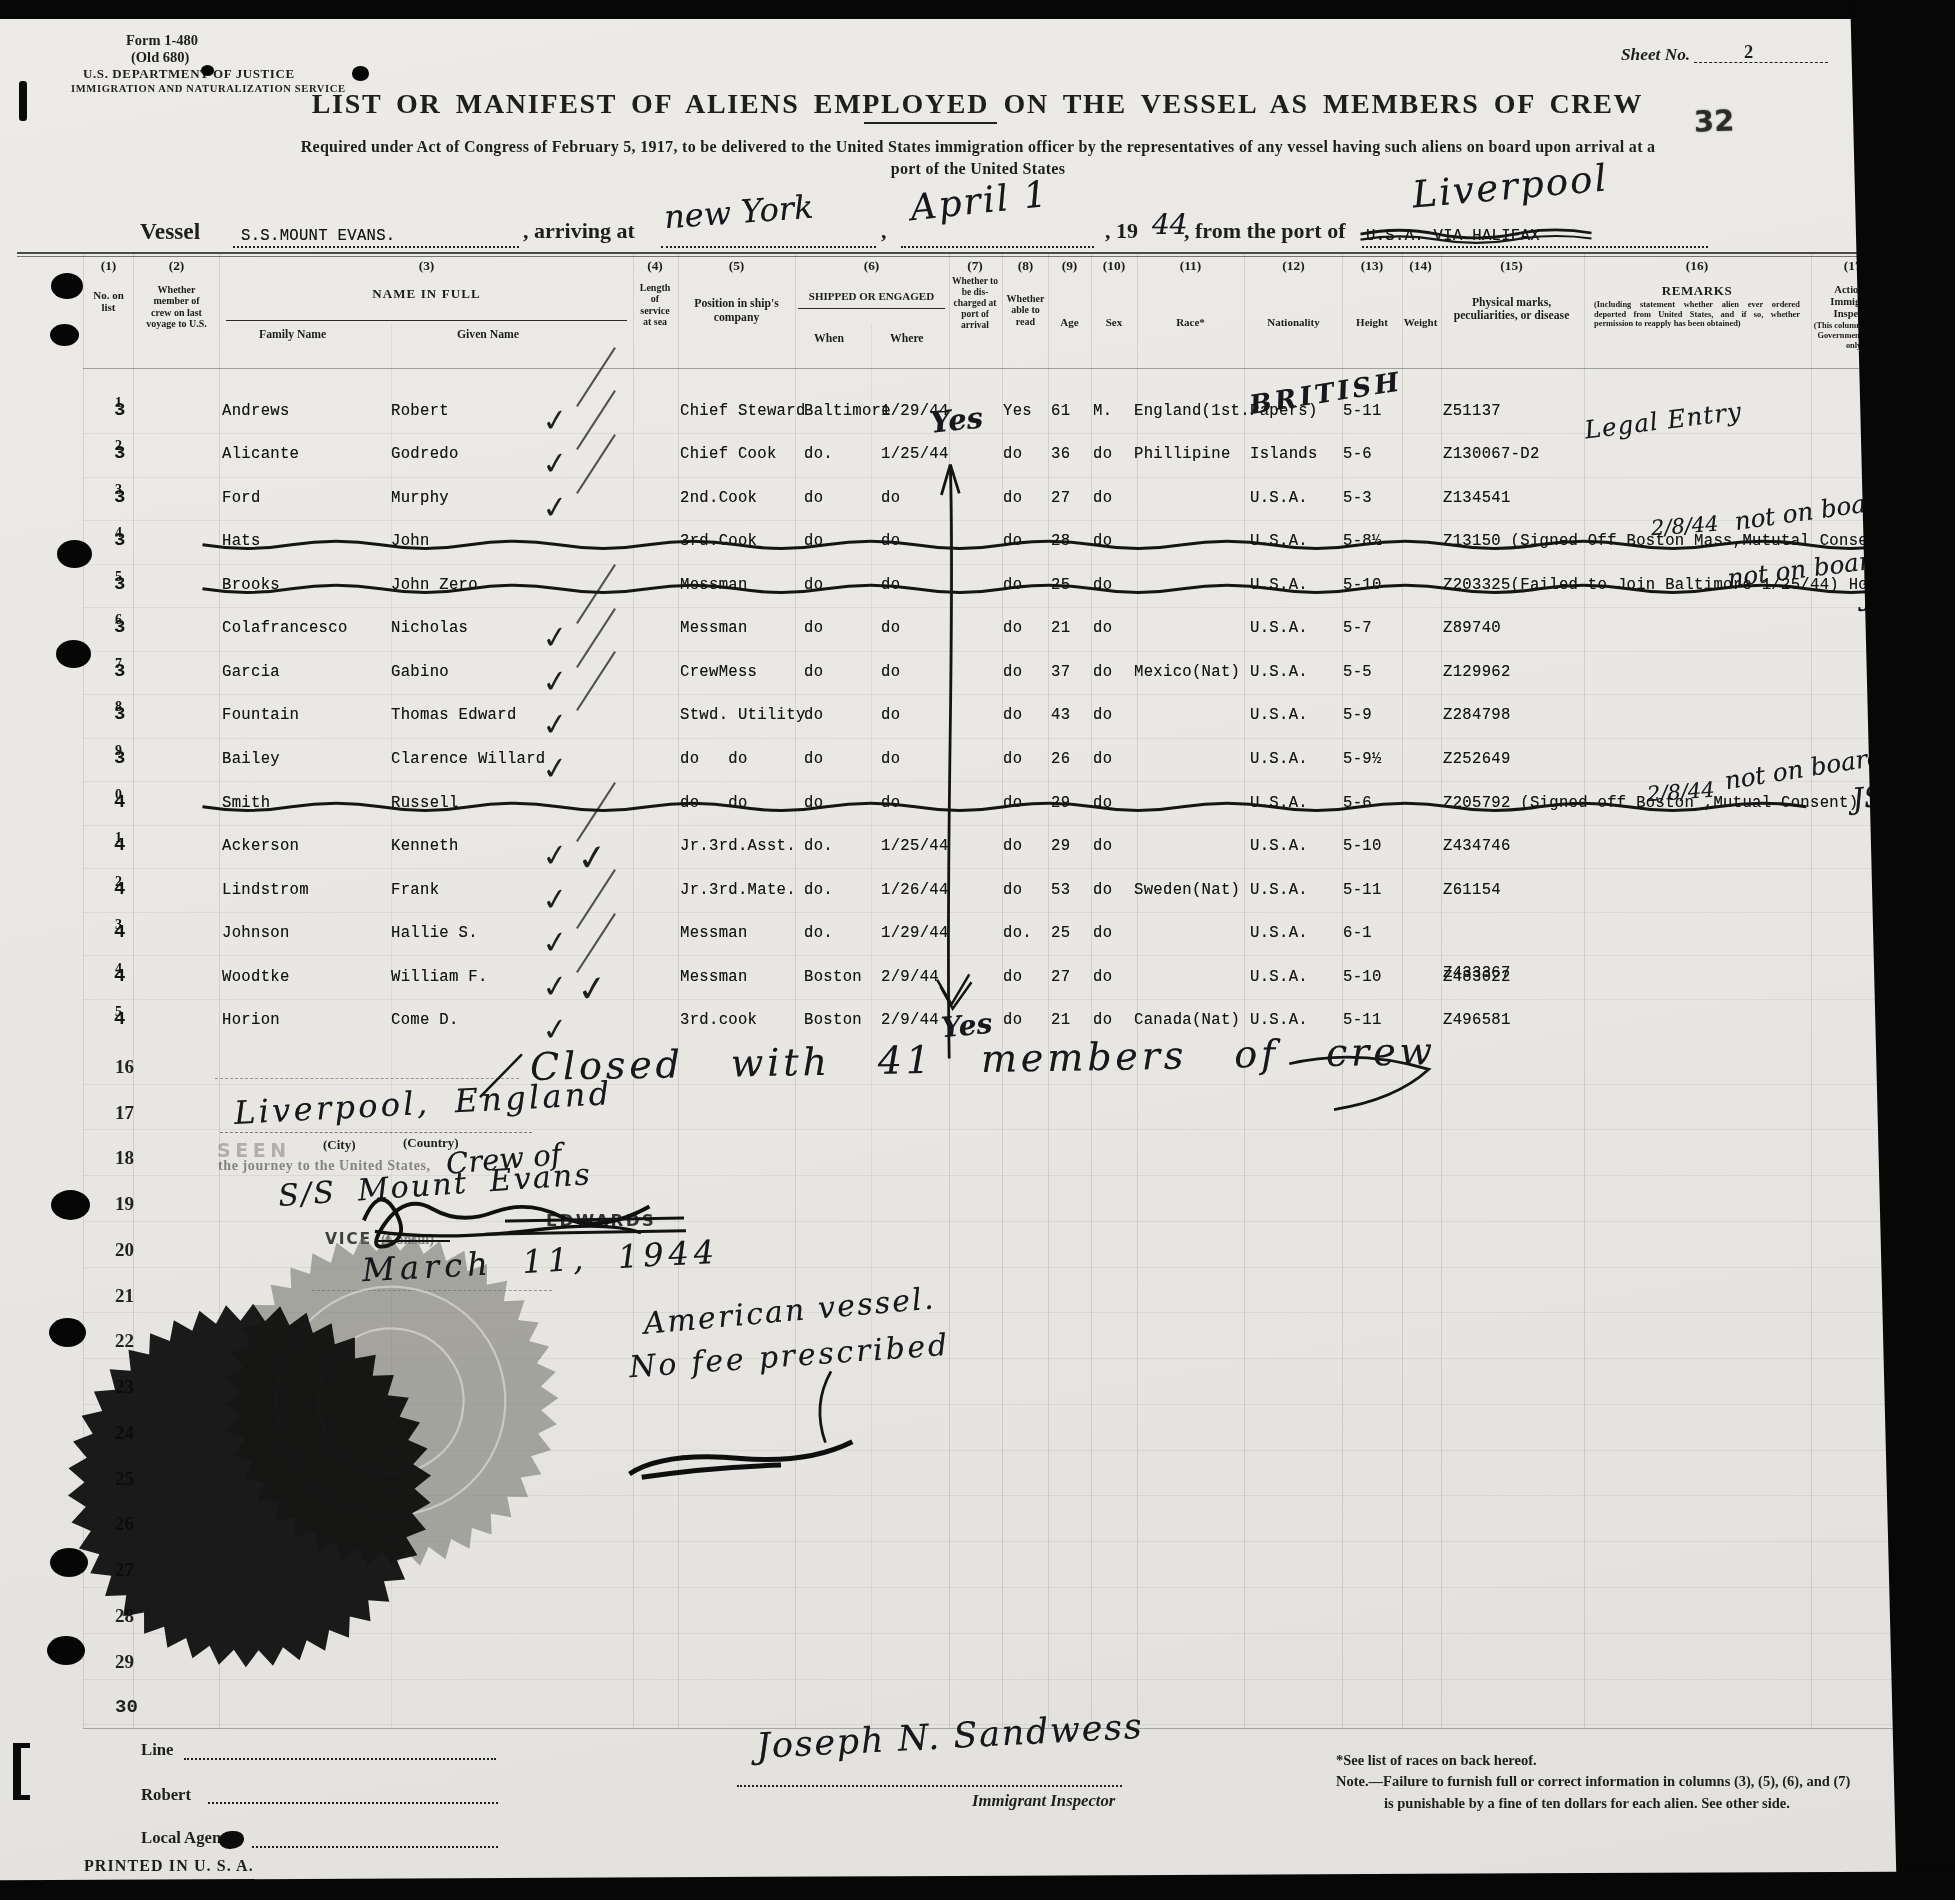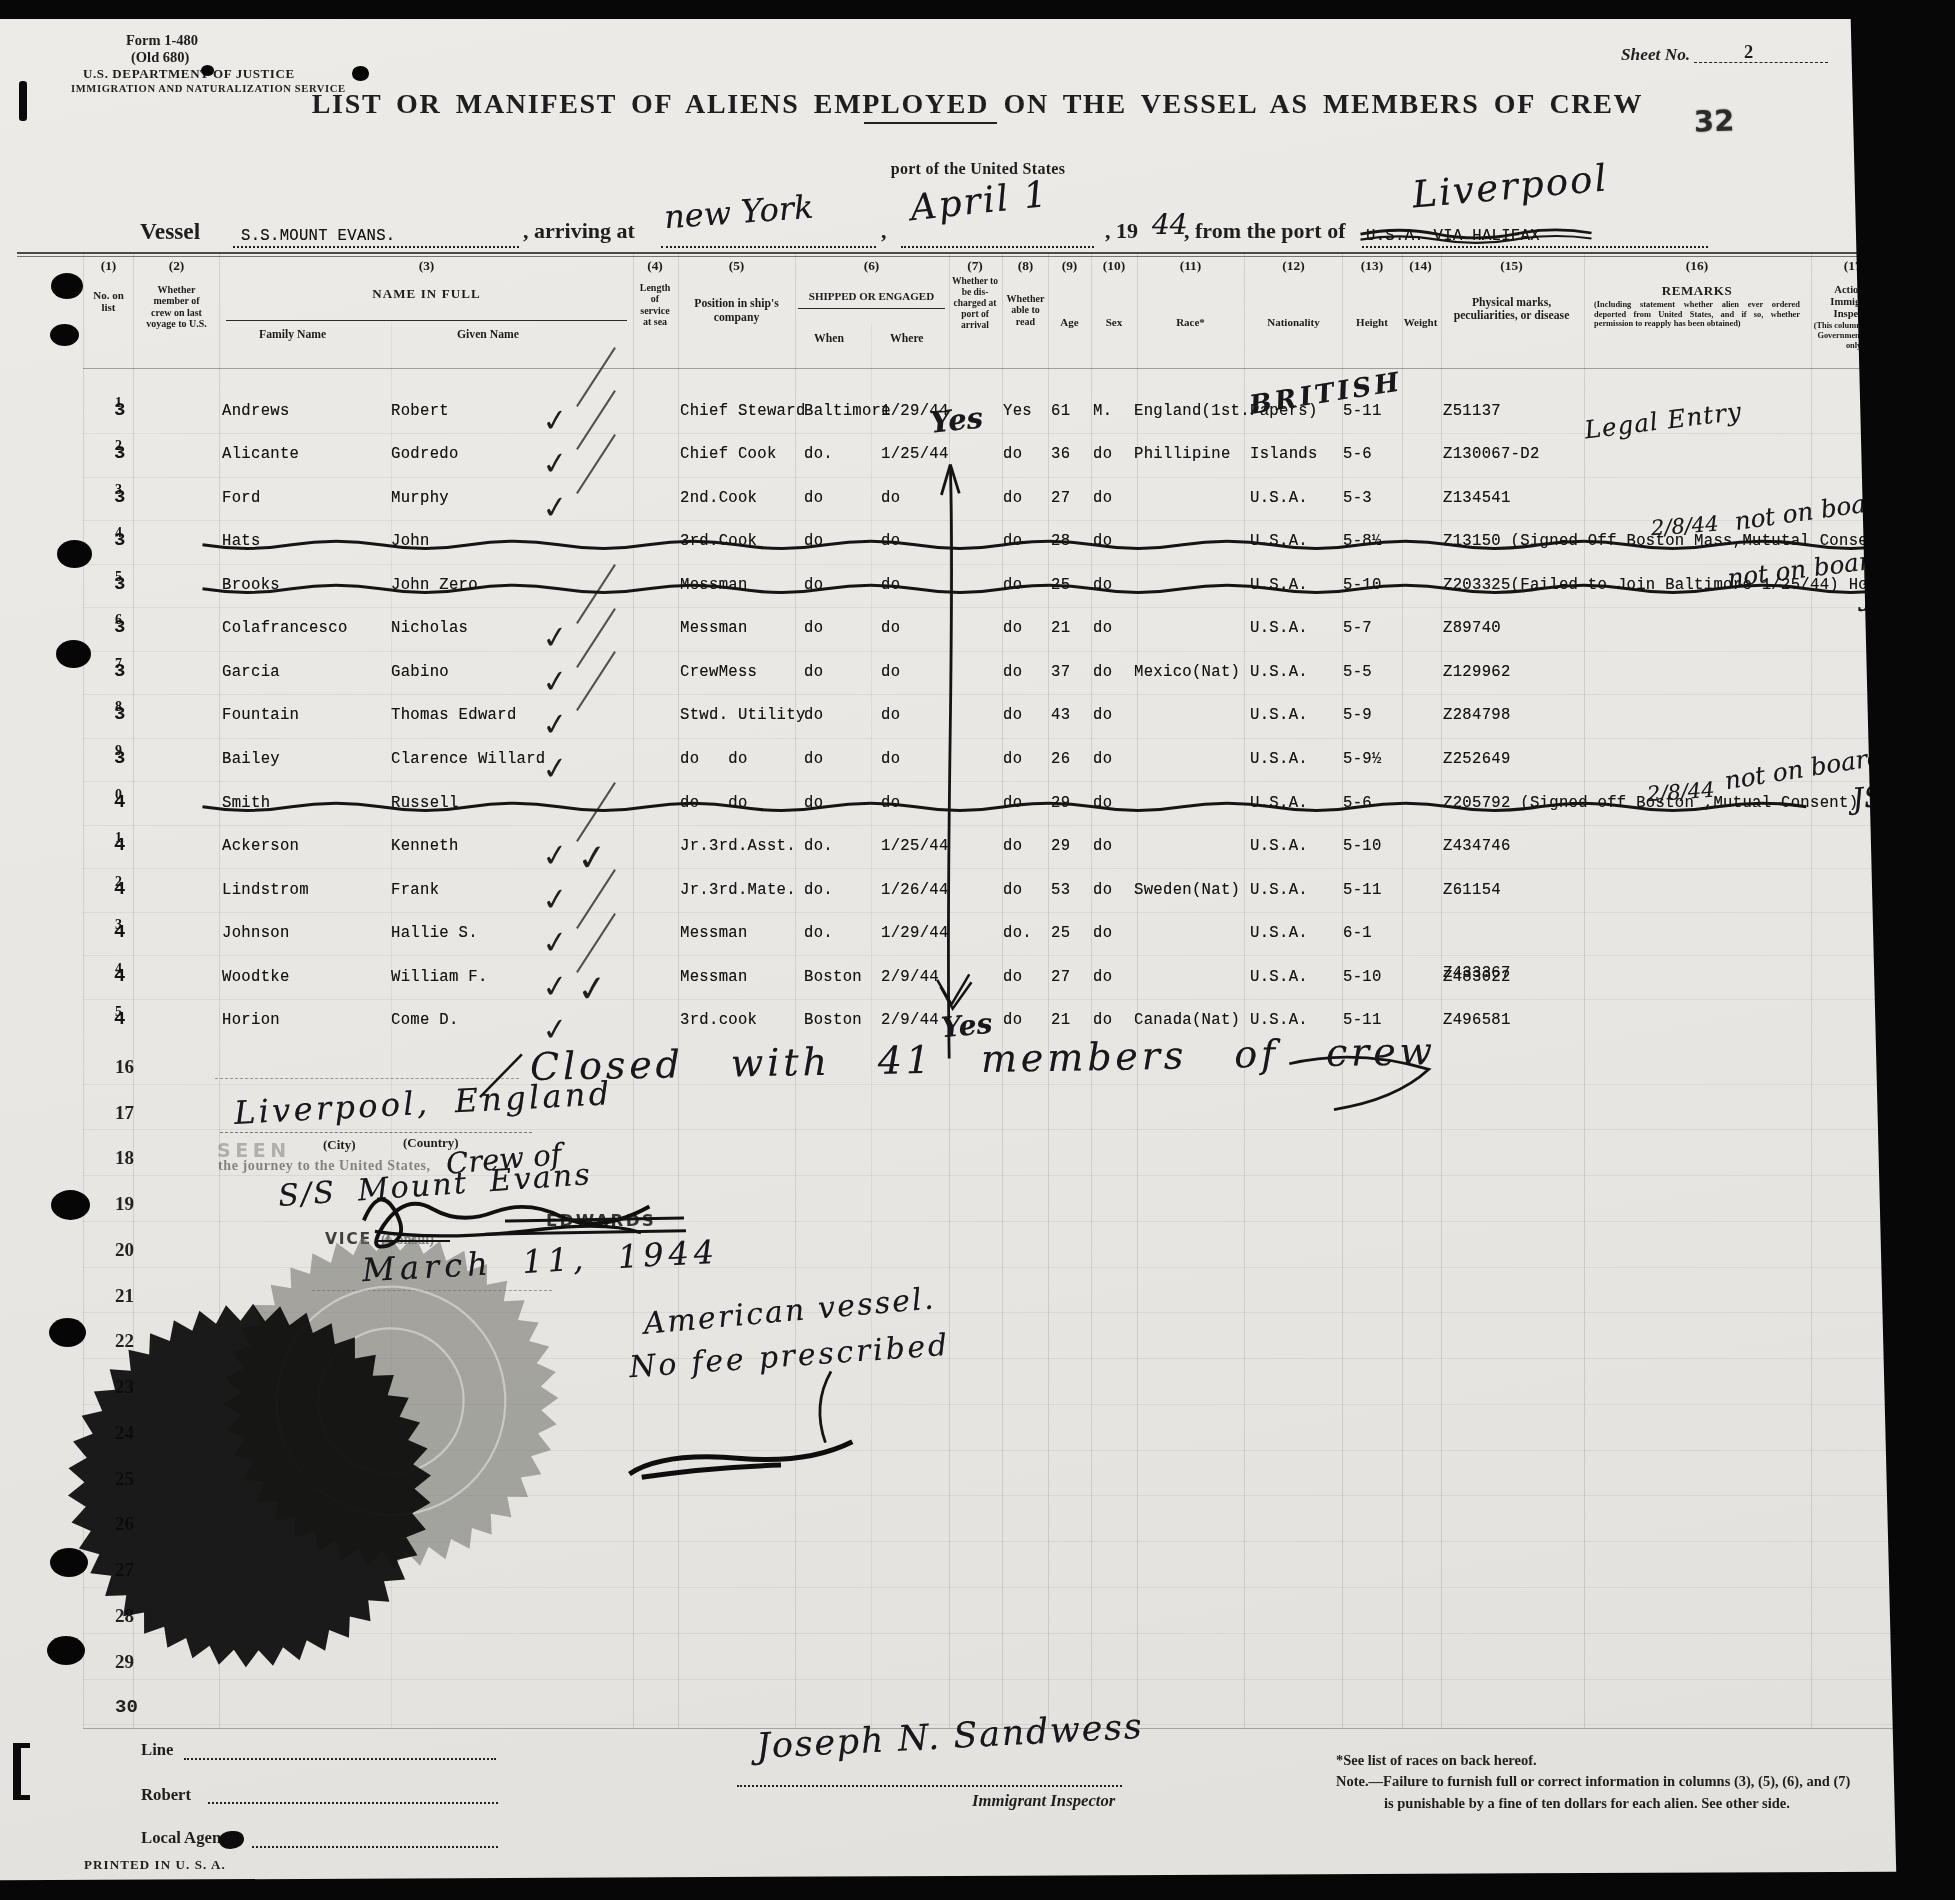--- a/index.html
+++ b/index.html
@@ -50,20 +50,21 @@
   <div class="pr" style="left:83px;top:66px;font-size:13px;letter-spacing:0.6px;">U.S. DEPARTMENT OF JUSTICE</div>
   <div class="pr" style="left:71px;top:83px;font-size:10.6px;letter-spacing:0.6px;">IMMIGRATION AND NATURALIZATION SERVICE</div>
 
   <div class="pr prit" style="left:1621px;top:45px;font-size:17.3px;">Sheet No.</div>
   <div class="dashfaint" style="left:1694px;top:62px;width:134px;border-bottom-color:#222;"></div>
   <div class="pr" style="left:1744px;top:42px;font-size:18.4px;">2</div>
   <div class="stamp" style="left:1694px;top:104px;font-size:29px;transform:rotate(-2deg);text-shadow:0 0 1.7px rgba(20,20,20,.6);">32</div>
 
   <div class="pr title" style="top:88px;">LIST OR MANIFEST OF ALIENS EMPLOYED ON THE VESSEL AS MEMBERS OF CREW</div>
   <div class="abs" style="left:864px;top:122px;width:133px;height:1.7px;background:#222;"></div>
+  <div class="pr subtitle" style="top:138px;">Required under Act of Congress of February 5, 1917, to be delivered to the United States immigration officer by the representatives of any vessel having such aliens on board upon arrival at a</div>
   <div class="pr subtitle" style="top:160px;">port of the United States</div>
 
   <div class="pr" style="left:140px;top:218px;font-size:23.4px;">Vessel</div>
   <div class="typed" style="left:241px;top:227px;">S.S.MOUNT EVANS.</div>
   <div class="dotline" style="left:233px;top:246px;width:286px;"></div>
   <div class="pr" style="left:523px;top:218px;font-size:22px;">, arriving at</div>
   <div class="hw" style="left:664px;top:193px;font-size:32px;transform:rotate(-4deg);">new York</div>
   <div class="dotline" style="left:661px;top:246px;width:215px;"></div>
   <div class="pr" style="left:881px;top:218px;font-size:22px;">,</div>
   <div class="hw" style="left:910px;top:180px;font-size:36px;transform:rotate(-6deg);letter-spacing:2.2px;">April 1</div>
@@ -223,21 +224,21 @@
     <path d="M8 66 q60 -40 200 -28 q120 10 200 -30 M30 72 q120 -18 250 -22" stroke="#0e0e0e" stroke-width="9" fill="none"></path>
   </svg>
 
   <div class="pr" style="left:141px;top:1740px;font-size:16.7px;">Line</div>
   <div class="dotline" style="left:184px;top:1758px;width:312px;"></div>
   <div class="pr" style="left:141px;top:1785px;font-size:16.7px;">Robert</div>
   <div class="dotline" style="left:208px;top:1802px;width:290px;"></div>
   <div class="pr" style="left:141px;top:1828px;font-size:16.7px;">Local Agents</div>
   <div class="dotline" style="left:252px;top:1846px;width:246px;"></div>
   <div class="abs" style="left:219px;top:1831px;width:24.6px;height:18px;background:#0c0c0c;border-radius:50% 40% 55% 45%;z-index:8;"></div>
-  <div class="pr" style="left:84px;top:1857px;font-size:13px;letter-spacing:1.1px;">PRINTED IN U. S. A.</div>
+  <div class="pr" style="left:84px;top:1857px;font-size:16px;letter-spacing:1.1px;">PRINTED IN U. S. A.</div>
 
   <div class="hw" style="left:756px;top:1716px;font-size:35px;letter-spacing:1.7px;transform:rotate(-3deg);z-index:8;">Joseph N. Sandwess</div>
   <div class="dotline" style="left:737px;top:1785px;width:385px;"></div>
   <div class="pr prit" style="left:972px;top:1791px;font-size:16.7px;">Immigrant Inspector</div>
 
   <div class="pr" style="left:1336px;top:1752px;font-size:14.5px;">*See list of races on back hereof.</div>
   <div class="pr" style="left:1336px;top:1773px;font-size:14.5px;">Note.—Failure to furnish full or correct information in columns (3), (5), (6), and (7)</div>
   <div class="pr" style="left:1384px;top:1795px;font-size:14.5px;">is punishable by a fine of ten dollars for each alien.  See other side.</div>
 
   <div class="edge" style="left:0;top:0;width:1955px;height:19px;"></div>

